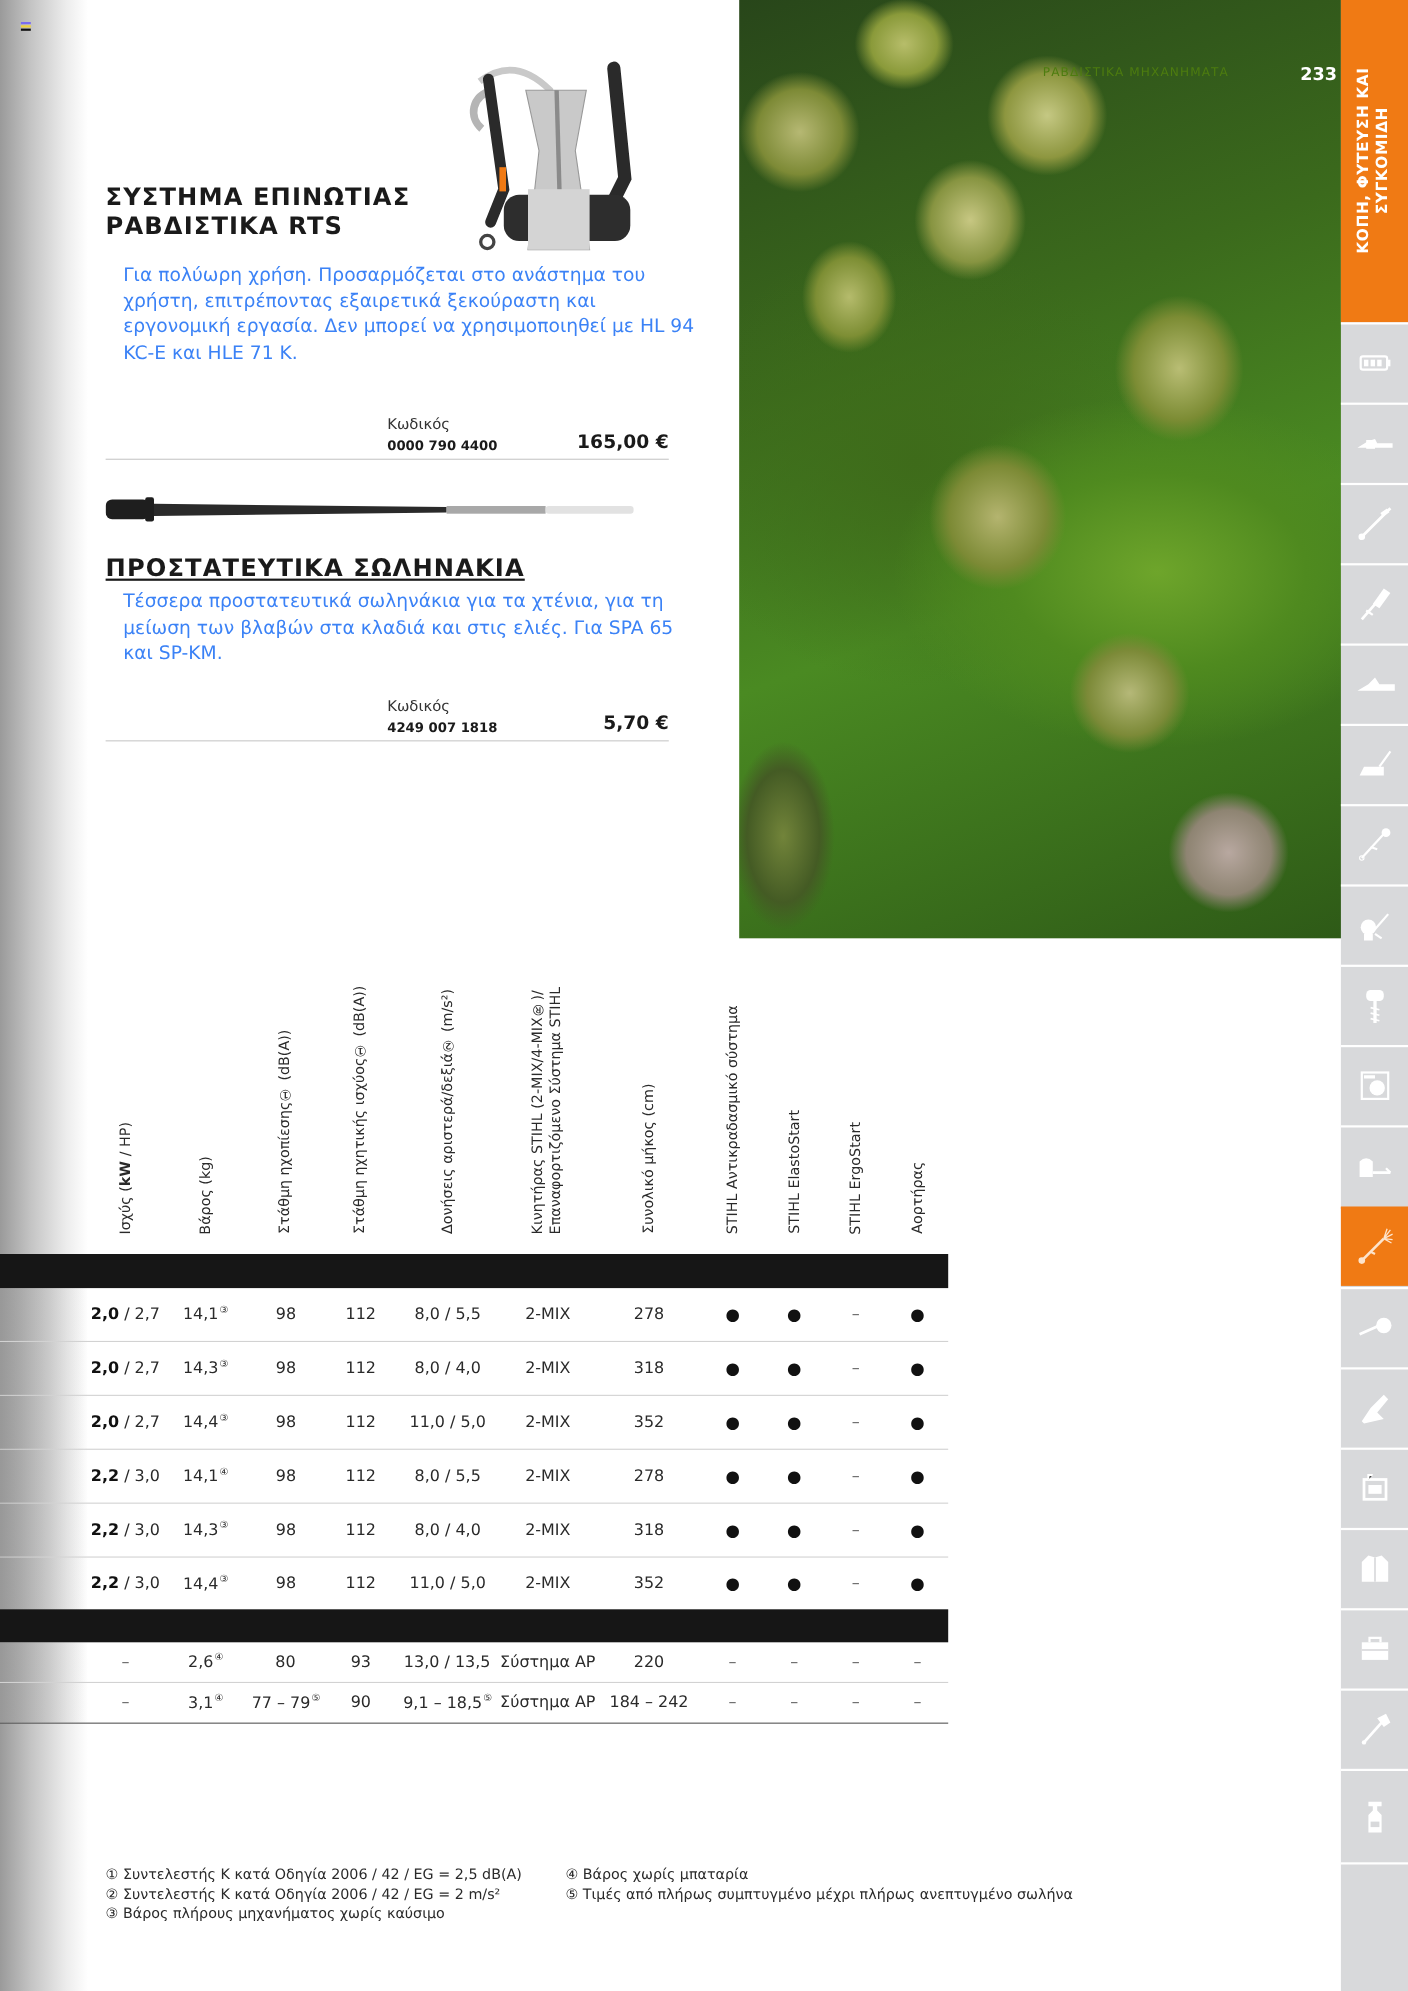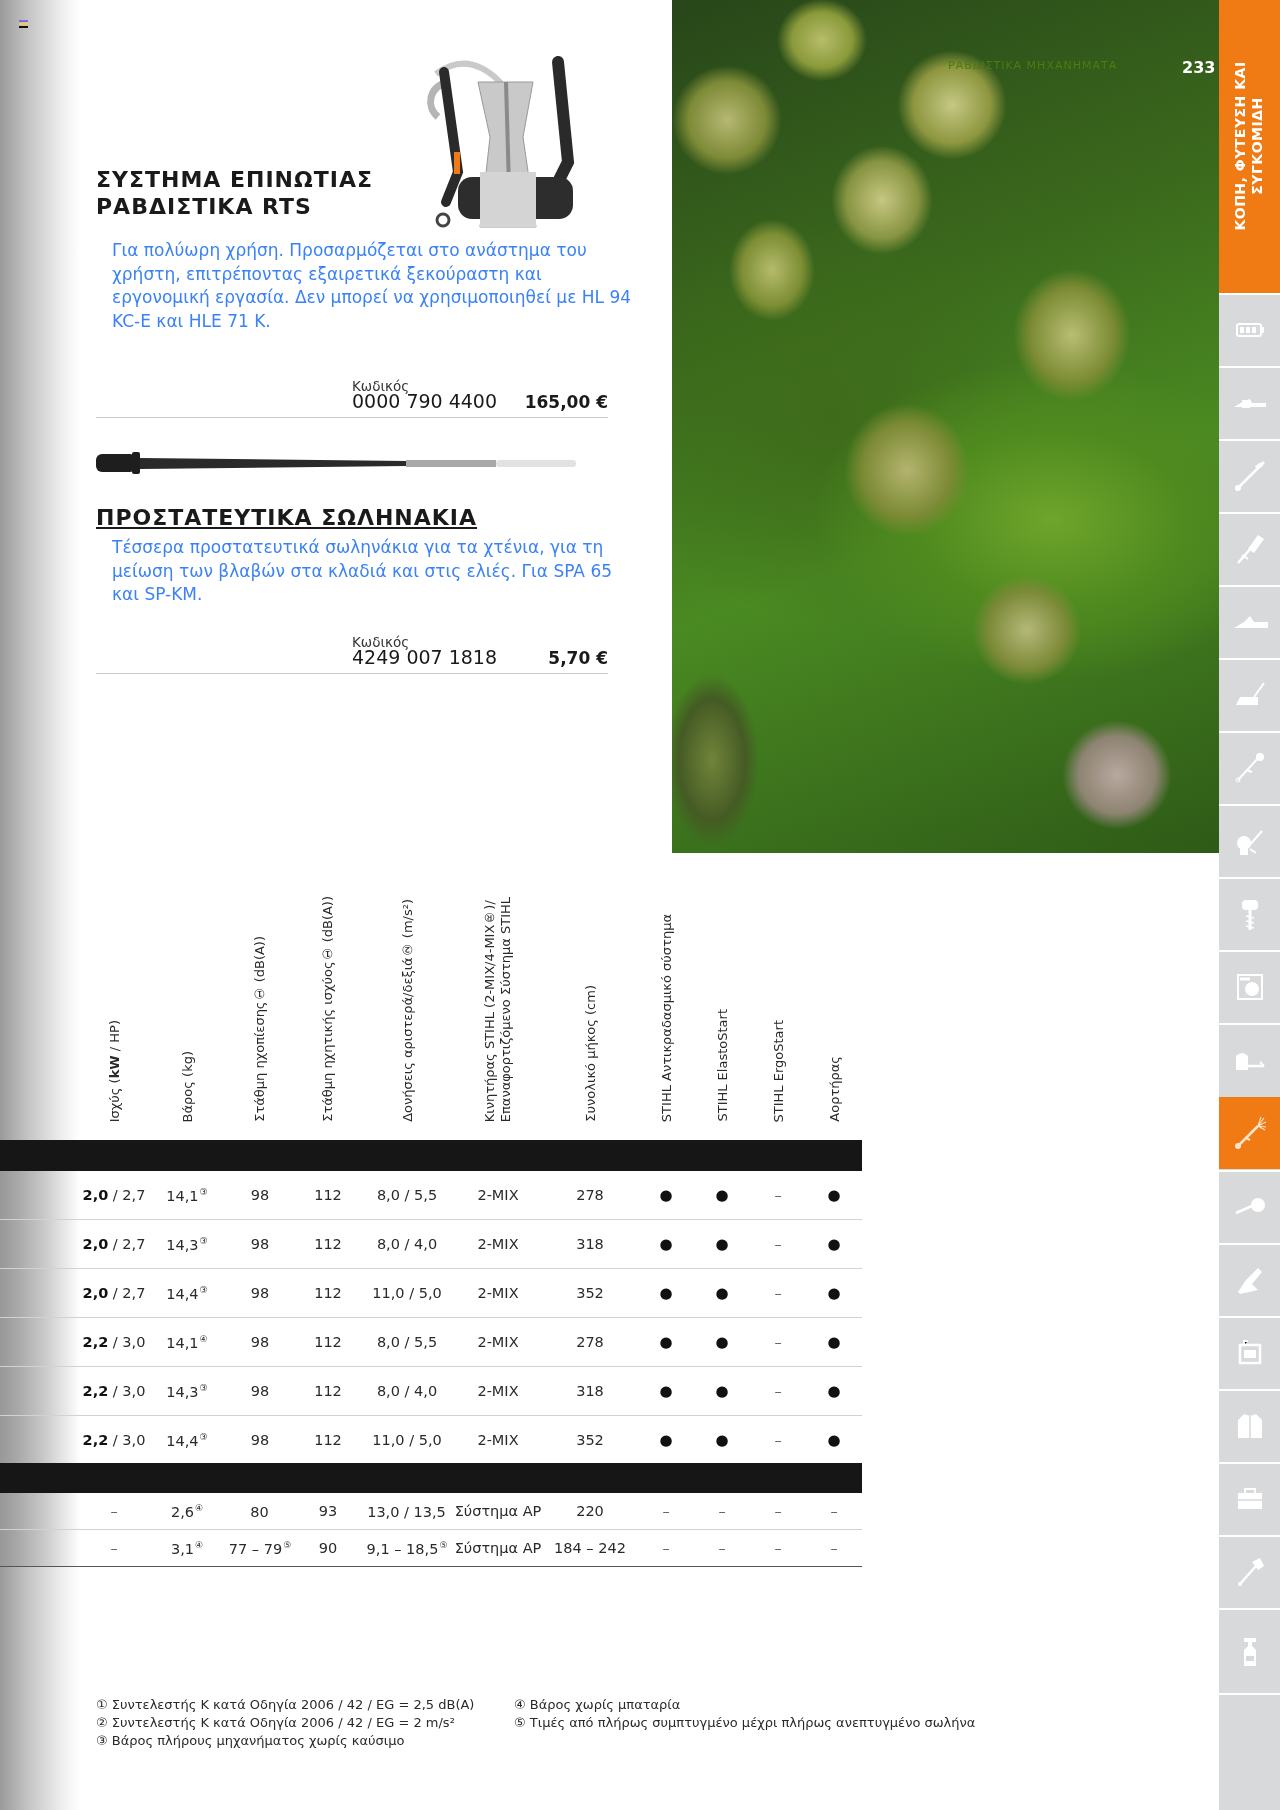--- a/index.html
+++ b/index.html
@@ -14,21 +14,21 @@
 
   
   .product-img { position: absolute; z-index: 1; }
   .product-title { position: absolute; left: 96px; font-weight: 700; font-size: 22px; line-height: 27px;
     letter-spacing: 1px; color: #1a1a1a; z-index: 1; }
   .product-desc { position: absolute; left: 112px; width: 520px; font-size: 17px; line-height: 23.5px;
     color: #3b82f6; z-index: 1; }
   .order-row { position: absolute; left: 96px; width: 512px; border-bottom: 1px solid #c8c8c8; z-index: 1; }
   .order-applies { position: absolute; left: 0; bottom: 5px; width: 250px; font-weight: 700; font-size: 12.5px; line-height: 19px; }
   .order-code-label { position: absolute; left: 256px; bottom: 23px; font-size: 13.5px; color: #333; }
-  .order-code { position: absolute; left: 256px; bottom: 5px; font-weight: 400; font-size: 19px; }
+  .order-code { position: absolute; left: 256px; bottom: 5px; font-weight: 700; font-size: 12px; }
   .order-price { position: absolute; right: 0; bottom: 5px; font-weight: 700; font-size: 17px; }
 
   
   .photo { position: absolute; left: 672px; top: 0; width: 548px; height: 853px; overflow: hidden; z-index: 1;
     background:
       radial-gradient(ellipse 60px 55px at 150px 40px, #b7bd6a 0%, #8a9a3a 50%, transparent 75%),
       radial-gradient(ellipse 70px 70px at 55px 120px, #b6b873 0%, #7d8a36 55%, transparent 78%),
       radial-gradient(ellipse 70px 70px at 280px 105px, #c5c883 0%, #8d963f 55%, transparent 78%),
       radial-gradient(ellipse 65px 70px at 210px 200px, #c7c782 0%, #879441 55%, transparent 78%),
       radial-gradient(ellipse 55px 65px at 100px 270px, #b5bb6c 0%, #7d8e34 55%, transparent 78%),

